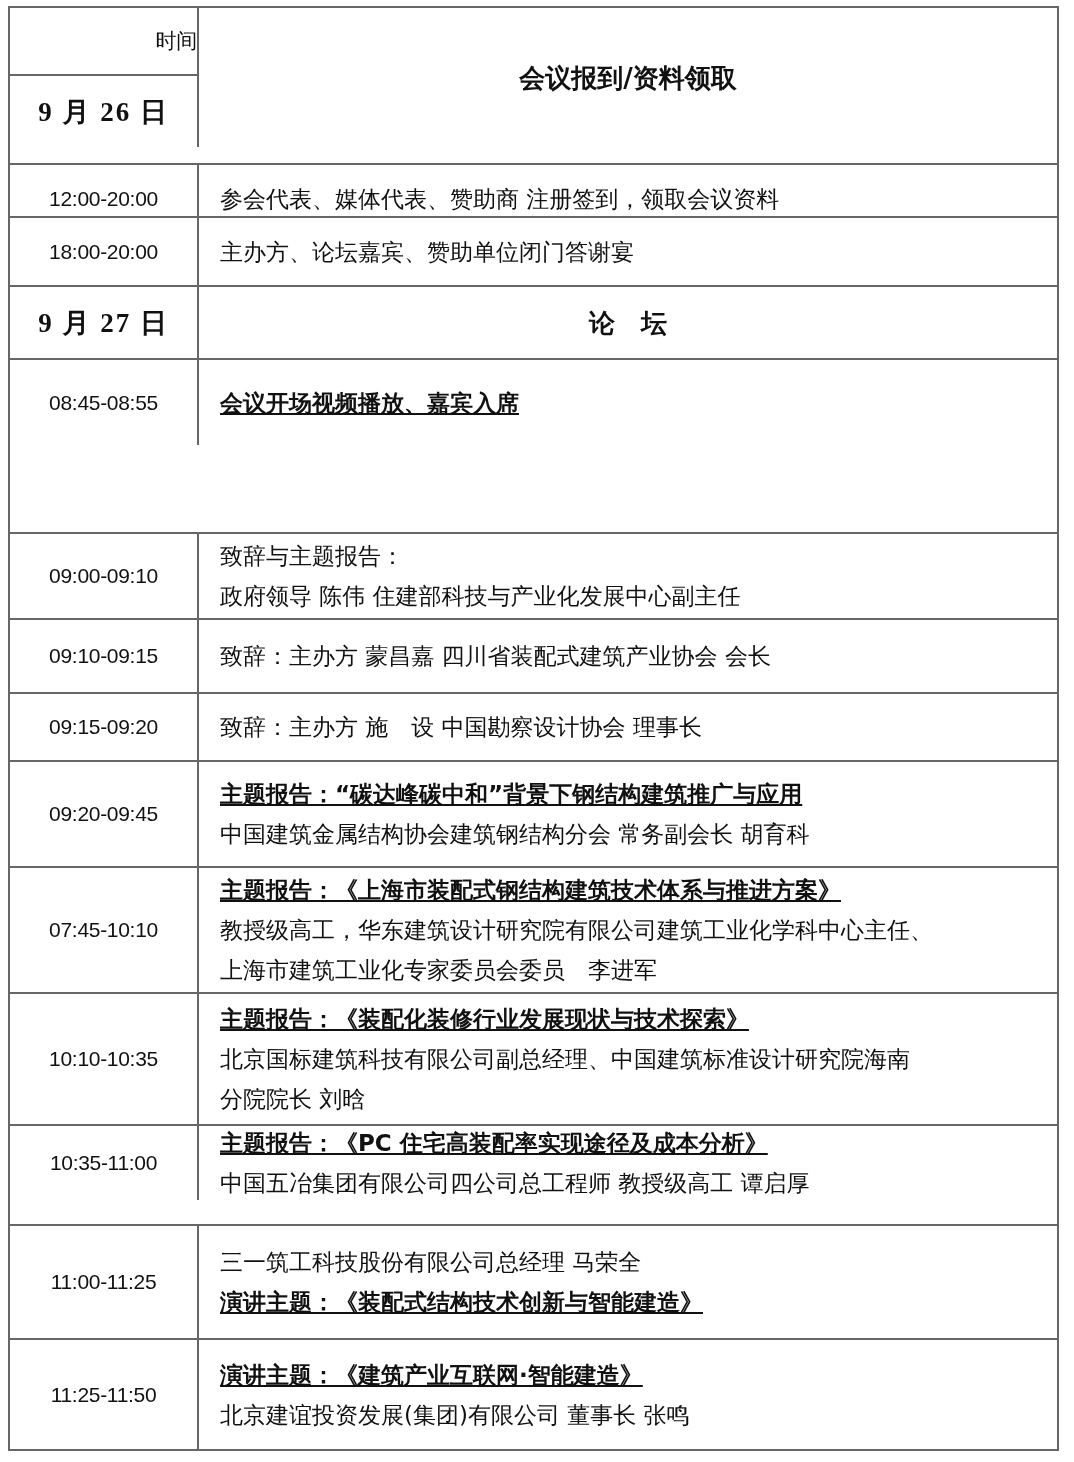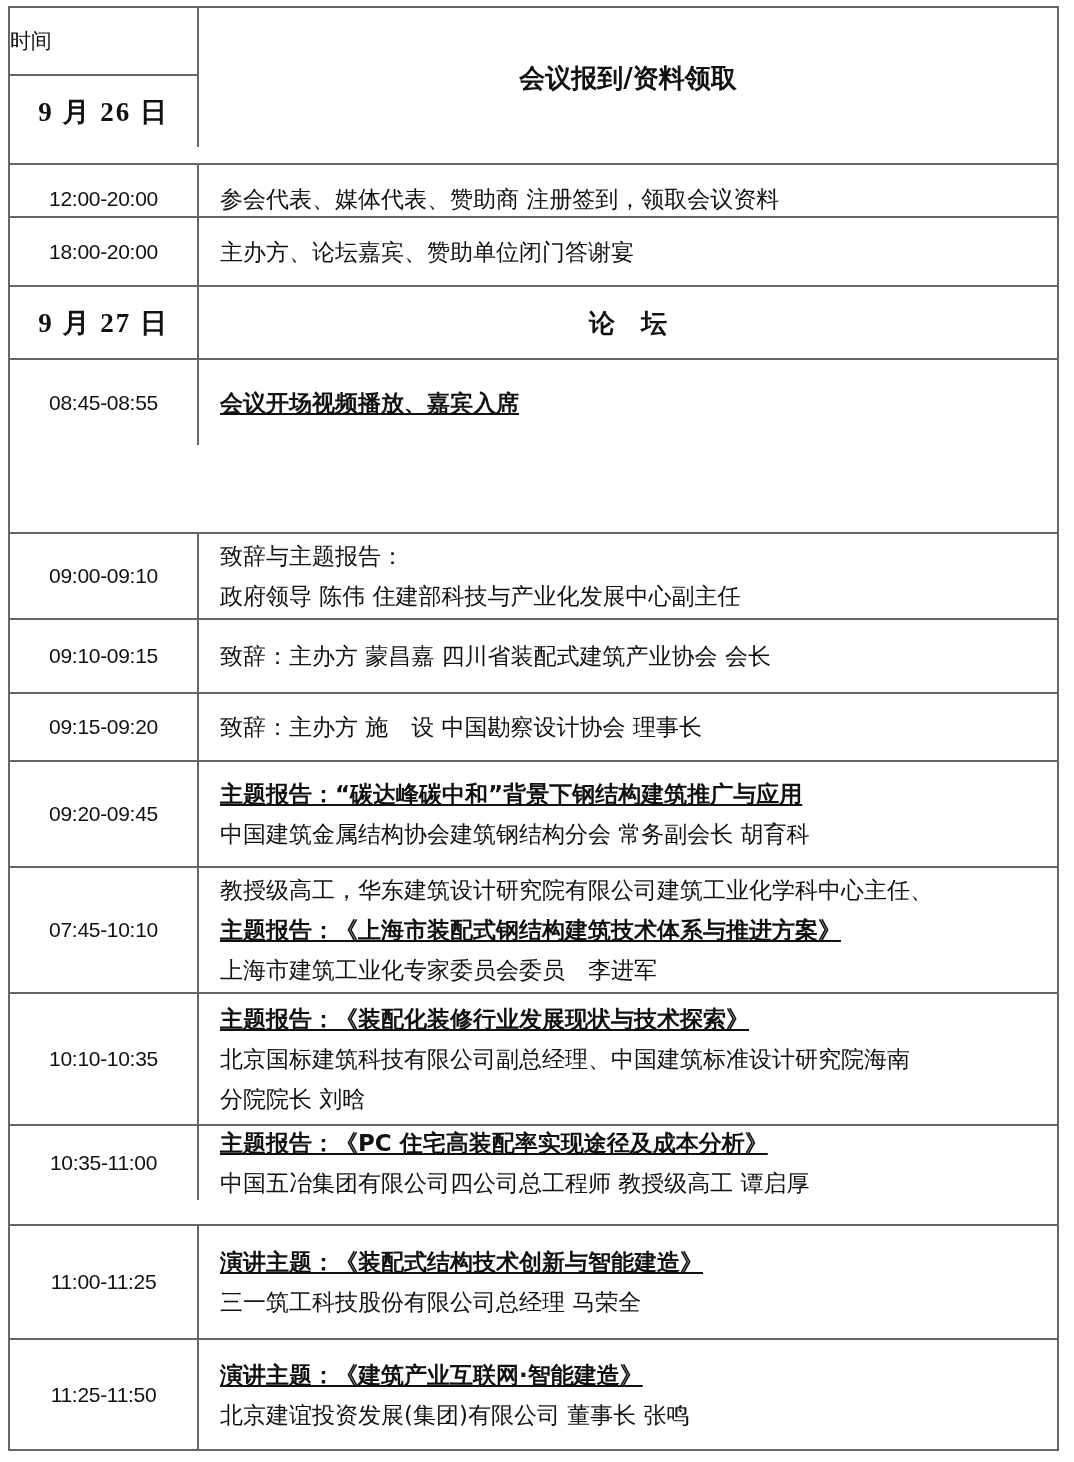--- a/index.html
+++ b/index.html
@@ -26,21 +26,21 @@
   .sub-split { position: absolute; left: 0; width: 189px; border-top: 2px solid #666; box-sizing: border-box; }
   .tt { display: block; white-space: nowrap; }
 </style>
 </head>
 <body>
 
 <div class="tbl">
 
   <div class="row first" style="top:0; height:139px;">
     <div class="cell-time" style="display:block;">
-      <div style="position:absolute; top:0; left:0; right:0; height:66px; display:flex; align-items:center; justify-content:flex-start;">
+      <div style="position:absolute; top:0; left:0; right:0; height:66px; display:flex; align-items:center; justify-content:flex-end;">
         <span class="hdr-label">时间</span>
       </div>
       <div class="sub-split" style="top:66px;"></div>
       <div style="position:absolute; top:68px; left:0; right:0; bottom:0; display:flex; align-items:center; justify-content:center;">
         <span class="date">9 月 26 日</span>
       </div>
     </div>
     <div class="cell-content center">
       <span class="section-title">会议报到/资料领取</span>
     </div>
@@ -96,22 +96,22 @@
   <div class="row" style="top:752px; height:106px;">
     <div class="cell-time">09:20-09:45</div>
     <div class="cell-content">
       <span class="tt bold">主题报告：“碳达峰碳中和”背景下钢结构建筑推广与应用</span>
       <span class="tt">中国建筑金属结构协会建筑钢结构分会 常务副会长 胡育科</span>
     </div>
   </div>
   <div class="row" style="top:858px; height:126px;">
     <div class="cell-time">07:45-10:10</div>
     <div class="cell-content">
+      <span class="tt bold">主题报告：《上海市装配式钢结构建筑技术体系与推进方案》</span>
       <span class="tt">教授级高工，华东建筑设计研究院有限公司建筑工业化学科中心主任、</span>
-      <span class="tt bold">主题报告：《上海市装配式钢结构建筑技术体系与推进方案》</span>
       <span class="tt">上海市建筑工业化专家委员会委员　李进军</span>
     </div>
   </div>
   <div class="row" style="top:984px; height:132px;">
     <div class="cell-time">10:10-10:35</div>
     <div class="cell-content">
       <span class="tt bold">主题报告：《装配化装修行业发展现状与技术探索》</span>
       <span class="tt">北京国标建筑科技有限公司副总经理、中国建筑标准设计研究院海南</span>
       <span class="tt">分院院长 刘晗</span>
     </div>
@@ -119,22 +119,22 @@
   <div class="row" style="top:1116px; height:76px;">
     <div class="cell-time">10:35-11:00</div>
     <div class="cell-content">
       <span class="tt bold">主题报告：《PC 住宅高装配率实现途径及成本分析》</span>
       <span class="tt">中国五冶集团有限公司四公司总工程师 教授级高工 谭启厚</span>
     </div>
   </div>
   <div class="row" style="top:1216px; height:114px;">
     <div class="cell-time">11:00-11:25</div>
     <div class="cell-content">
+      <span class="tt">三一筑工科技股份有限公司总经理 马荣全</span>
       <span class="tt bold">演讲主题：《装配式结构技术创新与智能建造》</span>
-      <span class="tt">三一筑工科技股份有限公司总经理 马荣全</span>
     </div>
   </div>
   <div class="row" style="top:1330px; height:111px;">
     <div class="cell-time">11:25-11:50</div>
     <div class="cell-content">
       <span class="tt bold">演讲主题：《建筑产业互联网·智能建造》</span>
       <span class="tt">北京建谊投资发展(集团)有限公司 董事长 张鸣</span>
     </div>
   </div>
 

